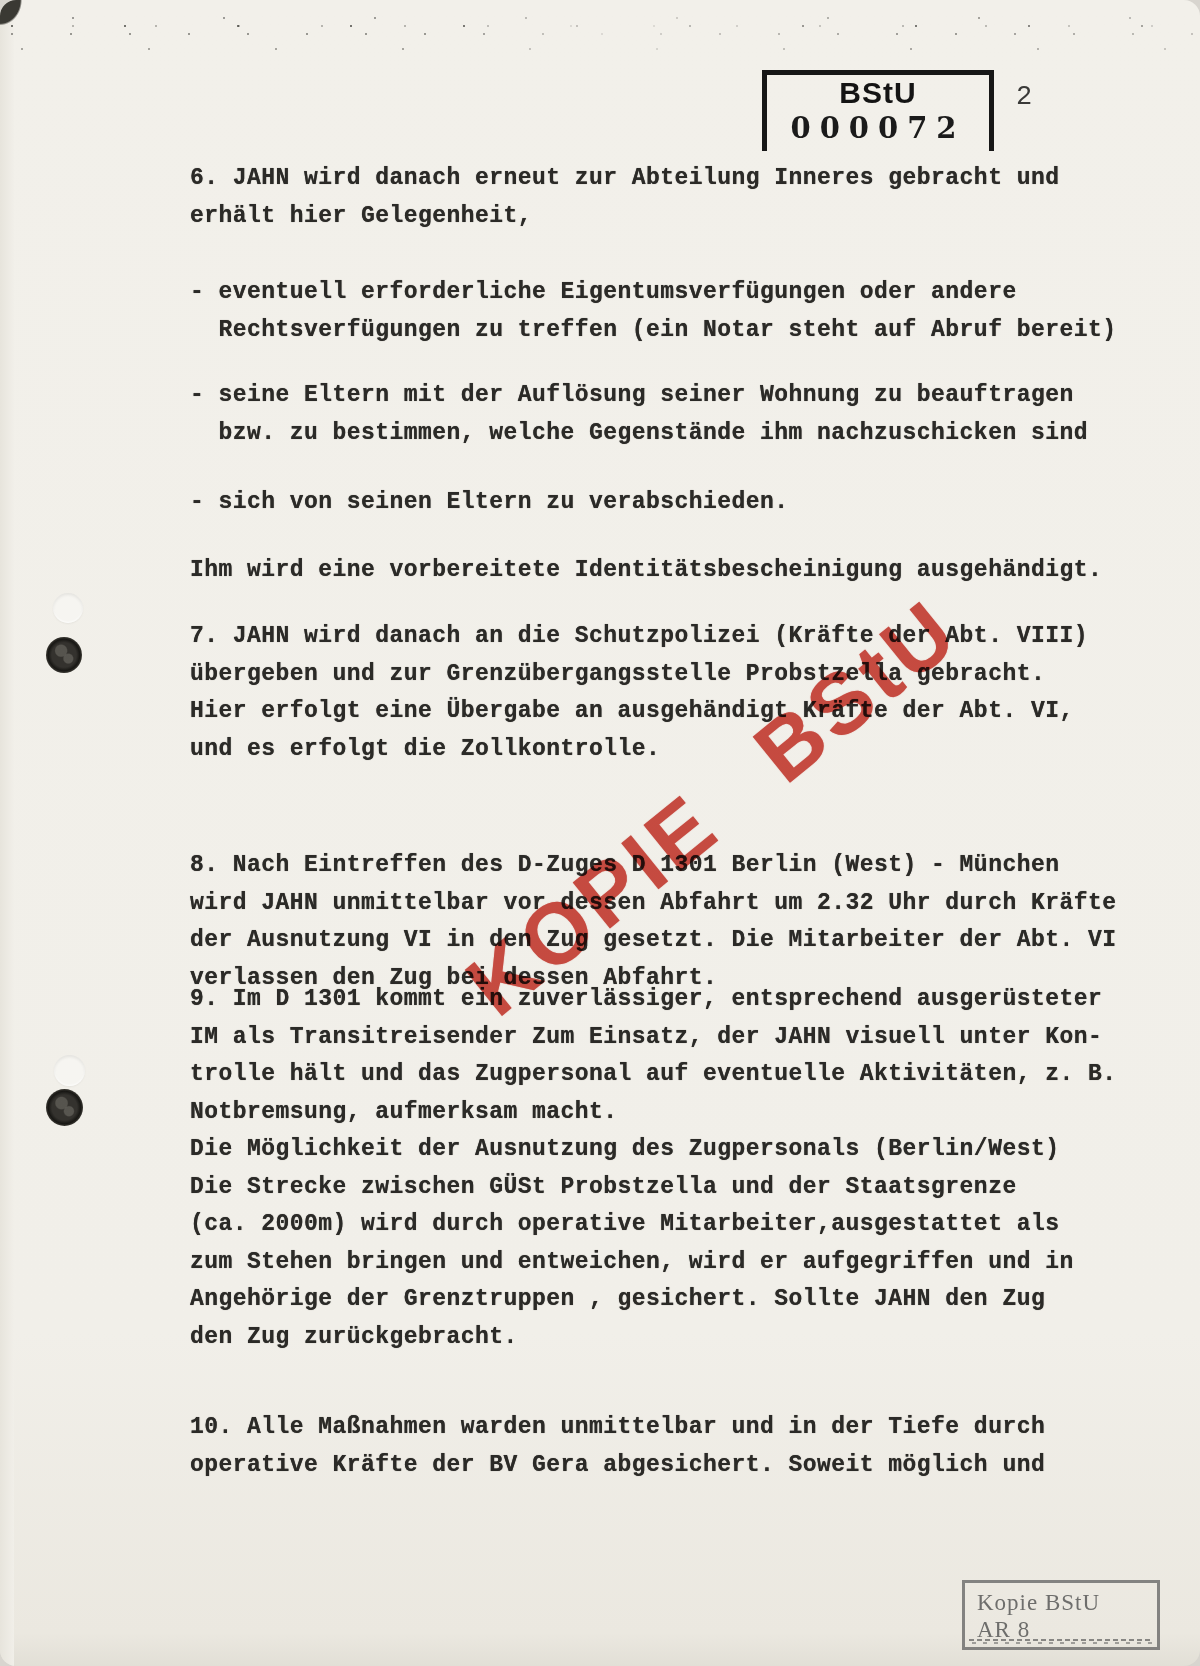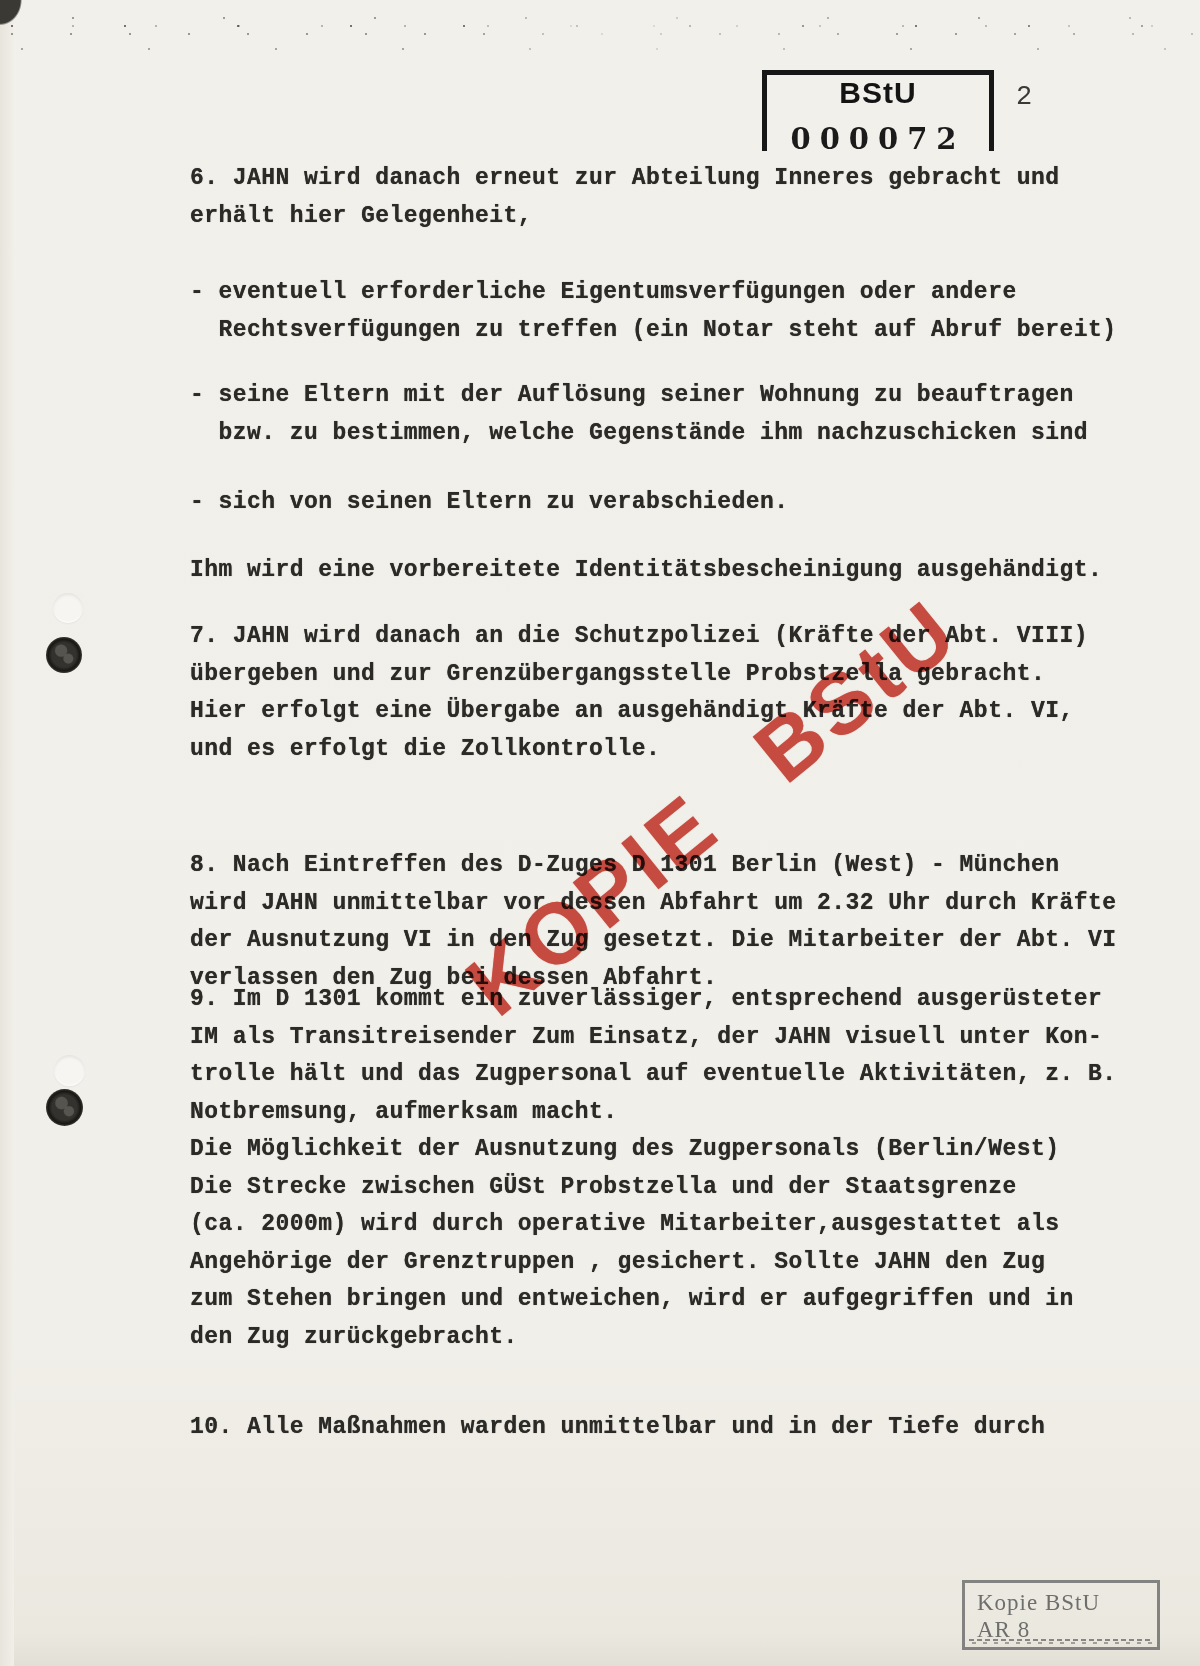--- a/index.html
+++ b/index.html
@@ -4,20 +4,21 @@
 <style>
   html,body{margin:0;padding:0;background:#d8d5cf;}
   .page{
     position:relative;
     width:1200px;height:1666px;
     background:
       linear-gradient(180deg, #f2f0ea 0%, #f1efe9 80%, #ebe8e0 98%, #e2dfd6 100%),
       #f1efe9;
     overflow:hidden;
     font-family:"Liberation Mono","DejaVu Sans Mono",monospace;
+    border-radius:16px;
   }
   
   .edge-left{position:absolute;left:0;top:0;width:14px;height:100%;
     background:linear-gradient(to right,#e7e4dc,#f1efe9);}
   .corner-mark{position:absolute;left:0;top:0;width:26px;height:30px;
     background:radial-gradient(ellipse at 0% 0%, #3a3933 0 55%, rgba(58,57,51,0) 60%);}
   
   .noise-band{position:absolute;top:8px;left:0;width:1200px;height:52px;opacity:.85;
     background-image:
       radial-gradient(1.6px 1.6px at 12px 18px, rgba(45,44,40,.75) 50%, transparent 52%),
@@ -32,21 +33,21 @@
     mask-image:linear-gradient(90deg,#000 0 38%, rgba(0,0,0,.25) 50%, #000 78%, rgba(0,0,0,.5) 100%);
   }
   .noise-band.dense{top:16px;height:34px;opacity:.6;
     background-size:59px 34px, 43px 34px, 83px 34px, 37px 34px, 67px 34px, 53px 34px;}
 
   
   .bstu-box{position:absolute;left:762px;top:70px;width:222px;height:76px;
     border-top:5px solid #171717;border-left:5px solid #171717;border-right:5px solid #171717;
     text-align:center;color:#141414;}
   .bstu-box .t{font-family:"Liberation Sans",sans-serif;font-weight:700;font-size:30px;letter-spacing:1px;margin-top:1px;}
-  .bstu-box .n{font-family:"DejaVu Serif",serif;font-weight:700;font-size:29px;letter-spacing:9px;margin-top:12px;color:#1b1b1b;}
+  .bstu-box .n{font-family:"DejaVu Serif",serif;font-weight:700;font-size:29px;letter-spacing:9px;margin-top:1px;color:#1b1b1b;}
   .page-num{position:absolute;left:1016px;top:82px;font-size:27px;color:#3a3a38;}
 
   
   .textline{white-space:pre;font-size:23px;letter-spacing:0.45px;line-height:37.5px;
     color:#2b2a27;text-shadow:0 0 0.7px rgba(43,42,39,.85);}
   .para{position:absolute;left:190px;font-weight:bold;}
 
   
   .red-stamp{
     position:absolute;left:392px;top:752px;width:640px;height:110px;
@@ -131,27 +132,28 @@
   </div>
 
   <div class="para" style="top:981px">
     <div class="textline">9. Im D 1301 kommt ein zuverlässiger, entsprechend ausgerüsteter</div>
     <div class="textline">IM als Transitreisender Zum Einsatz, der JAHN visuell unter Kon-</div>
     <div class="textline">trolle hält und das Zugpersonal auf eventuelle Aktivitäten, z. B.</div>
     <div class="textline">Notbremsung, aufmerksam macht.</div>
     <div class="textline">Die Möglichkeit der Ausnutzung des Zugpersonals (Berlin/West)</div>
     <div class="textline">Die Strecke zwischen GÜSt Probstzella und der Staatsgrenze</div>
     <div class="textline">(ca. 2000m) wird durch operative Mitarbeiter,ausgestattet als</div>
+    <div class="textline">zum Stehen bringen und entweichen, wird er aufgegriffen und in</div>
     <div class="textline">Angehörige der Grenztruppen , gesichert. Sollte JAHN den Zug</div>
-    <div class="textline">zum Stehen bringen und entweichen, wird er aufgegriffen und in</div>
     <div class="textline">den Zug zurückgebracht.</div>
   </div>
 
   <div class="para" style="top:1409px">
     <div class="textline">10. Alle Maßnahmen warden unmittelbar und in der Tiefe durch</div>
+    <div class="textline">operative Kräfte der BV Gera abgesichert. Soweit möglich und</div>
   </div>
 
   <div class="red-stamp">
     <span>KOPIE</span>
     <span>BStU</span>
   </div>
 
   <div class="punch-white" style="left:53px;top:593px;width:30px;height:30px;"></div>
   <div class="punch-dark" style="left:46px;top:637px;width:36px;height:36px;"></div>
   <div class="punch-white" style="left:54px;top:1055px;width:31px;height:31px;"></div>

